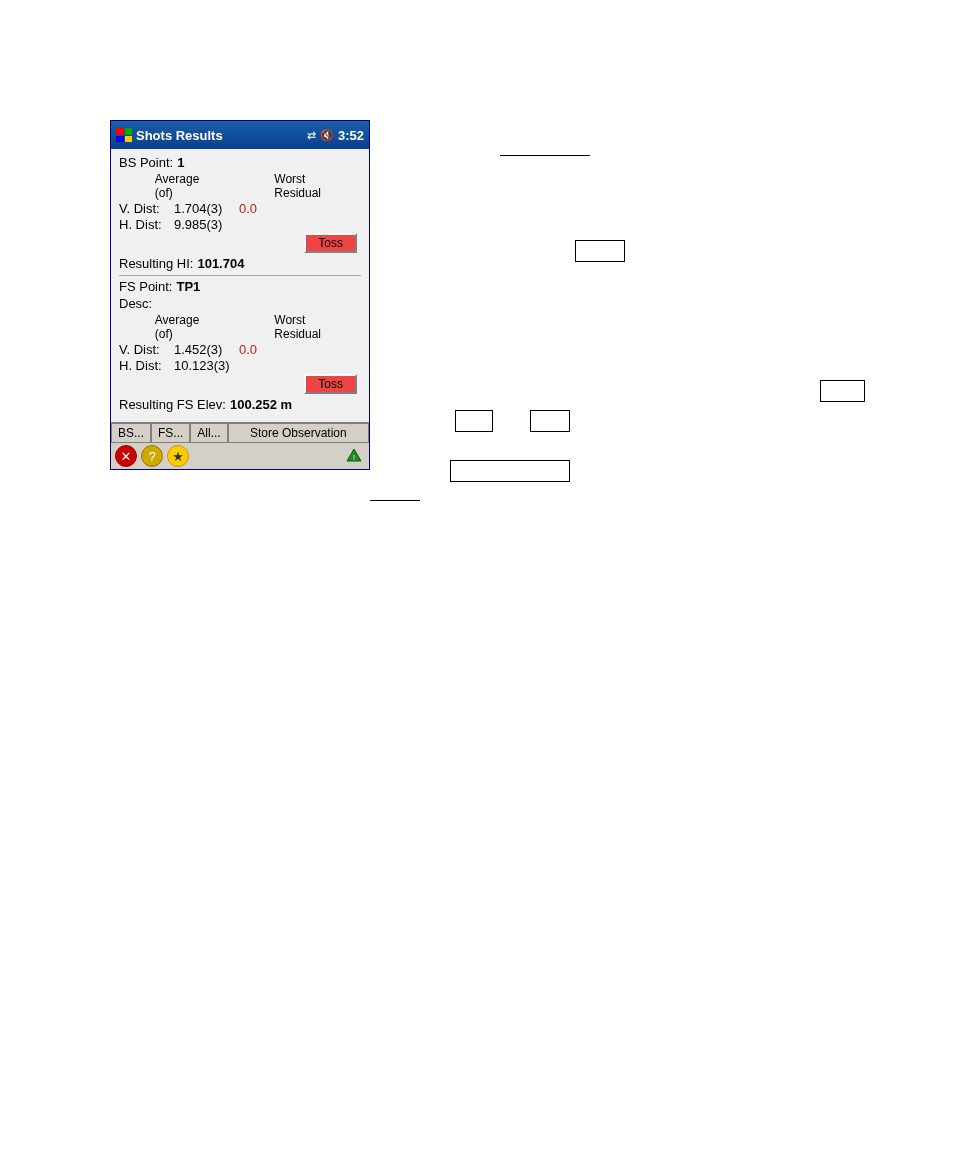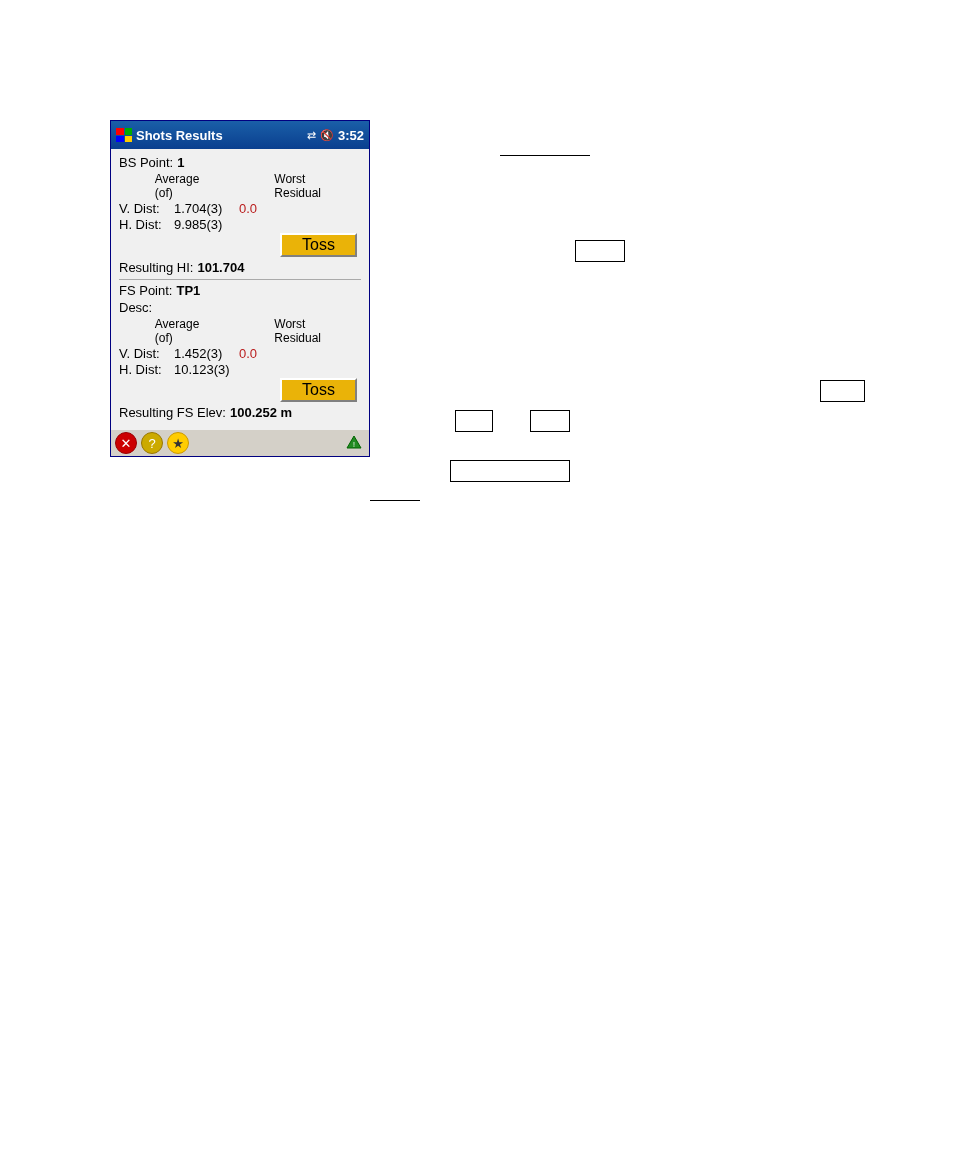--- a/index.html
+++ b/index.html
@@ -107,25 +107,25 @@
       width: 65px;
     }
 
     .data-worst {
       font-size: 13px;
       color: #b91c1c;
       width: 50px;
     }
 
     .toss-btn {
-      background: #eab308;
+      background: #ef4444;
       border: 2px solid;
       border-color: #ffffff #808080 #808080 #ffffff;
-      padding: 1px 20px;
-      font-size: 16px;
+      padding: 1px 12px;
+      font-size: 12px;
       cursor: pointer;
       display: inline-block;
       margin-left: auto;
     }
 
     .toss-row {
       display: flex;
       justify-content: flex-end;
       padding-right: 4px;
       margin-bottom: 3px;
@@ -378,20 +378,26 @@
       <button class="toss-btn">Toss</button>
     </div>
 
     <div class="resulting-row">
       <span class="label">Resulting FS Elev:</span>
       <span class="value-bold">100.252 m</span>
     </div>
 
   </div>
 
+  <div class="bottom-tabs">
+    <button class="tab-btn">BS...</button>
+    <button class="tab-btn">FS...</button>
+    <button class="tab-btn">All...</button>
+    <button class="tab-btn store">Store Observation</button>
+  </div>
 
   <div class="toolbar">
     <div class="toolbar-btn red">
       <span>✕</span>
     </div>
     <div class="toolbar-btn yellow">
       <span>?</span>
     </div>
     <div class="toolbar-btn gold">
       <span>★</span>

